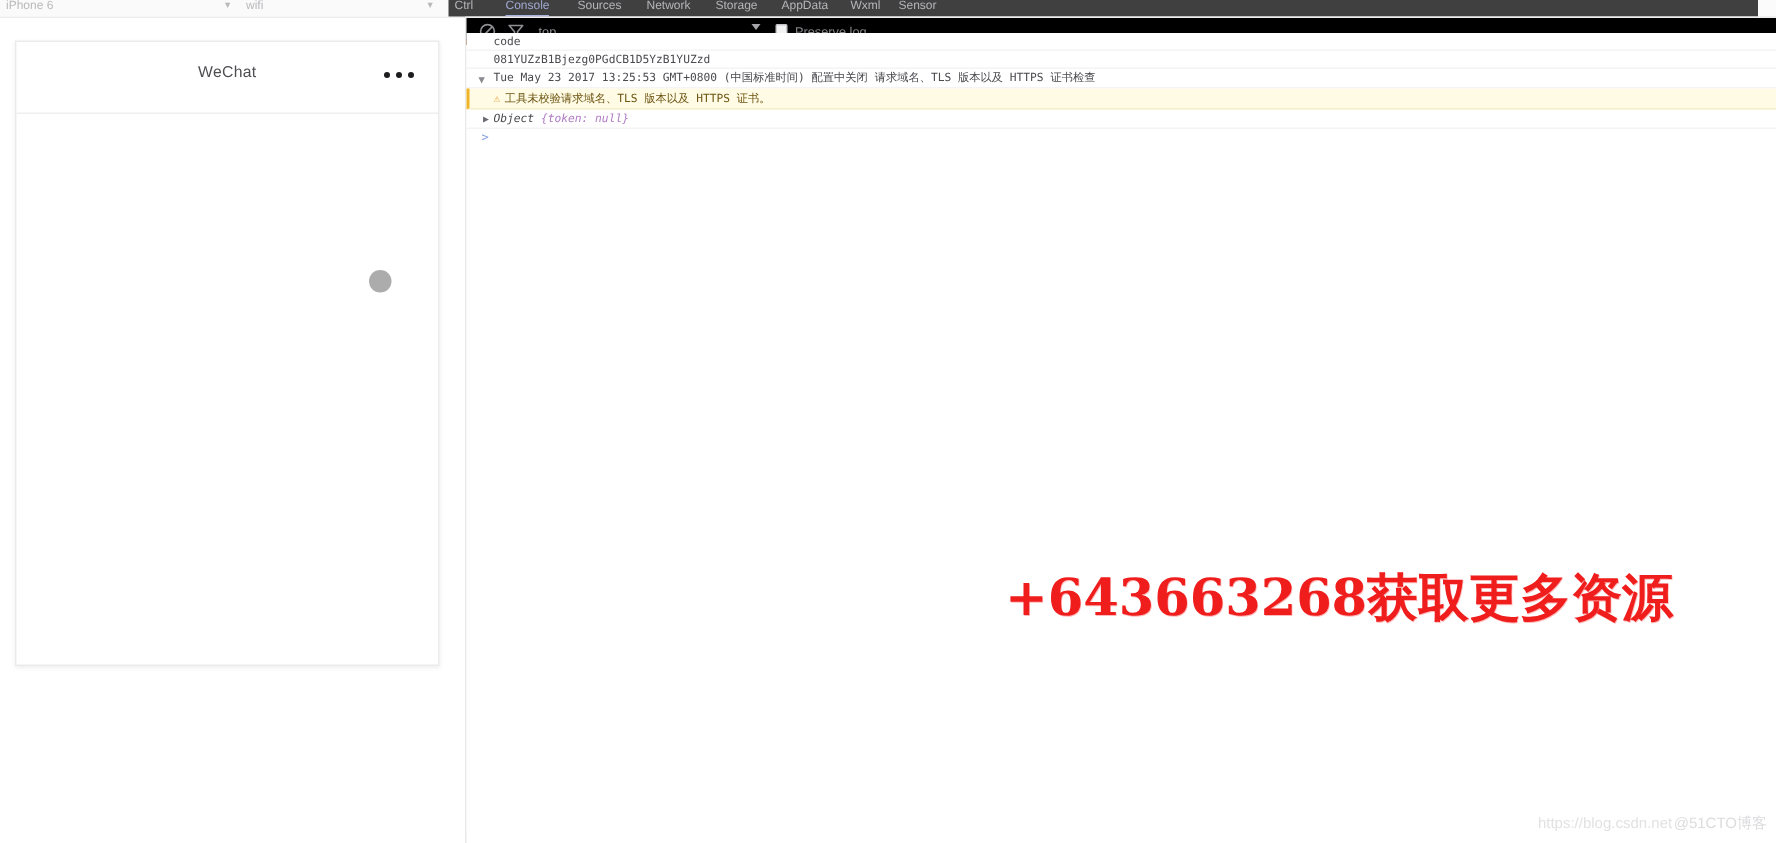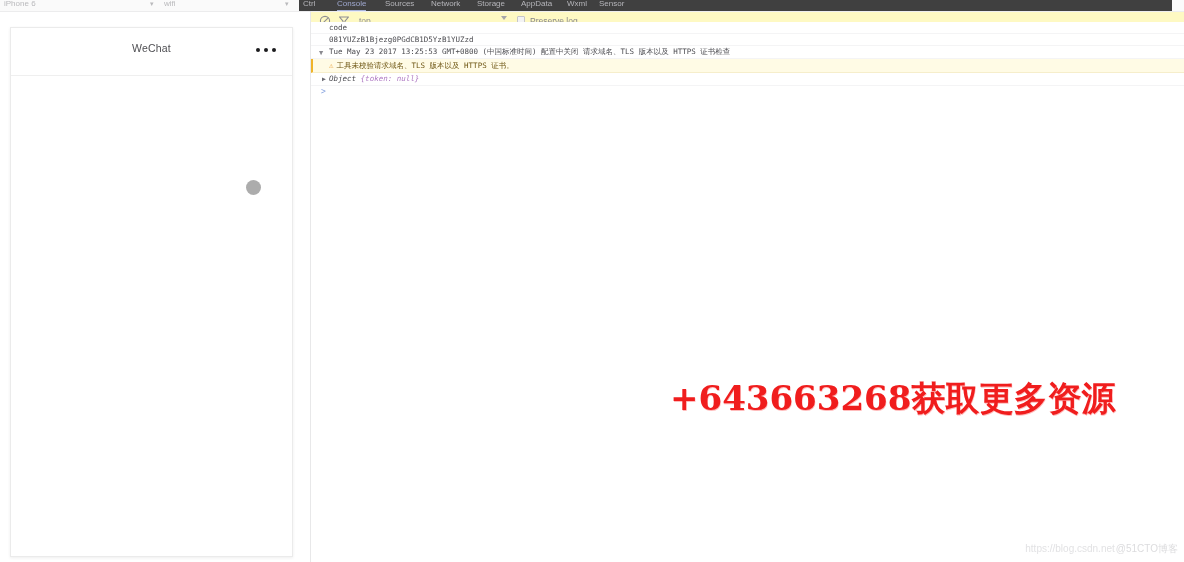--- a/index.html
+++ b/index.html
@@ -80,21 +80,21 @@
     left: 311px; top: 11px;
     width: 873px; height: 1px;
     background: #eeeeef;
   }
 
   
   .console-toolbar {
     position: absolute;
     left: 311px; top: 12px;
     width: 873px; height: 18px;
-    background: #fef9c3;
+    background: #000000;
     border-bottom: 4px solid #c2410c;
     box-sizing: border-box;
   }
   .ct-icon {
     position: absolute;
     top: 3px;
     width: 12px; height: 12px;
     color: #9b9b9f;
   }
   .ct-icon svg { display: block; }
@@ -187,21 +187,21 @@
     padding-left: 10px;
     font-size: 8px;
     line-height: 12px;
     color: #8ba6e0;
   }
 
   
   .phone {
     position: absolute;
     left: 10px; top: 27px;
-    width: 283px; height: 530px;
+    width: 283px; height: 417px;
     background: #ffffff;
     border: 1px solid #ebebeb;
     box-shadow: 0 1px 3px rgba(0,0,0,0.07);
     box-sizing: border-box;
     overflow: hidden;
   }
   .phone-header {
     position: relative;
     height: 47px;
     border-bottom: 1px solid #efefef;

